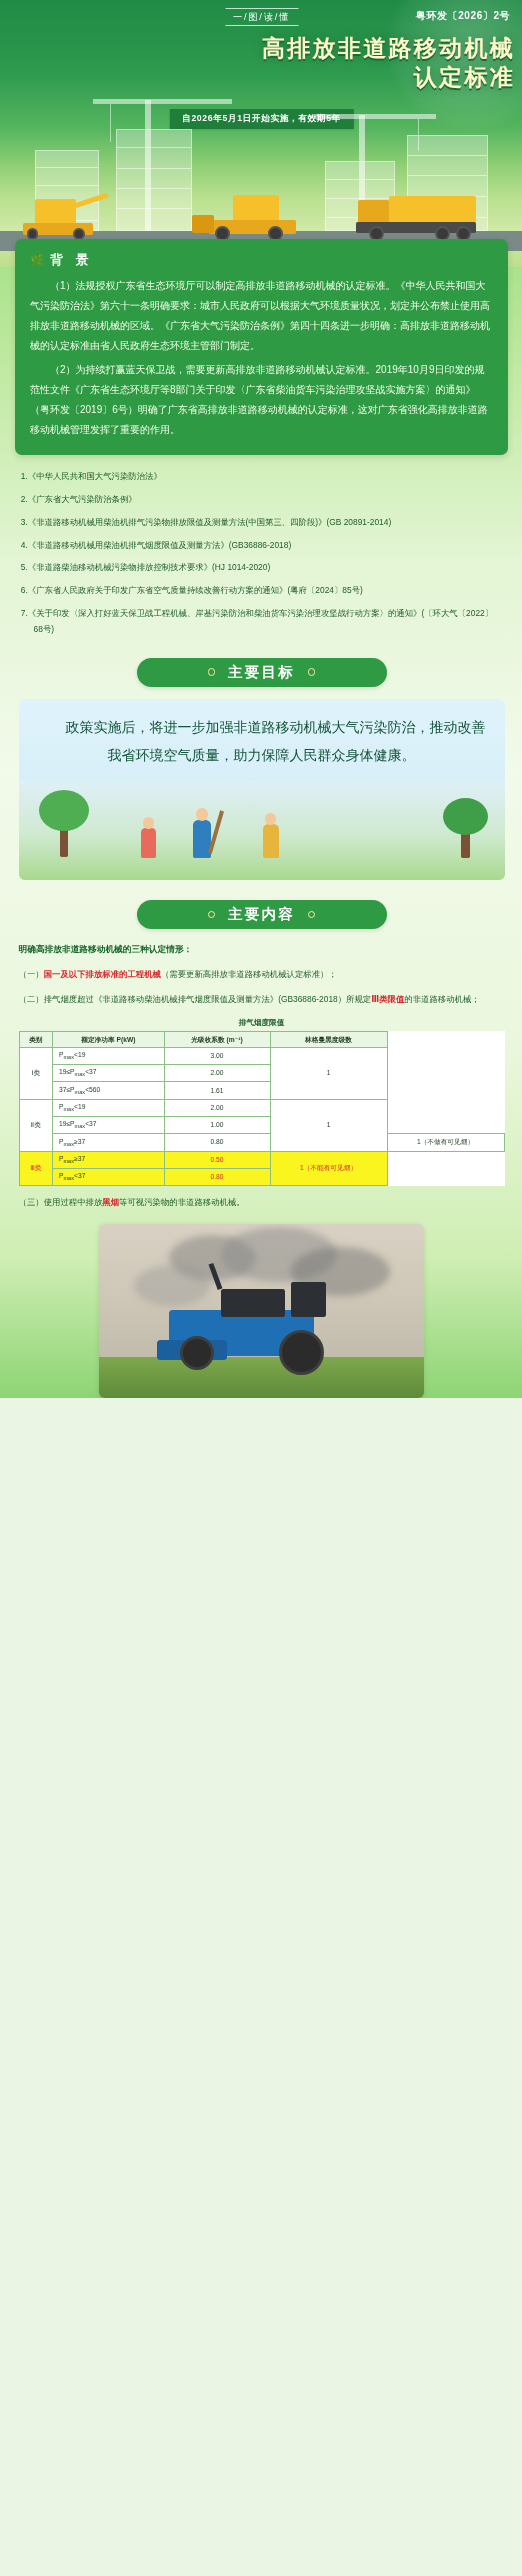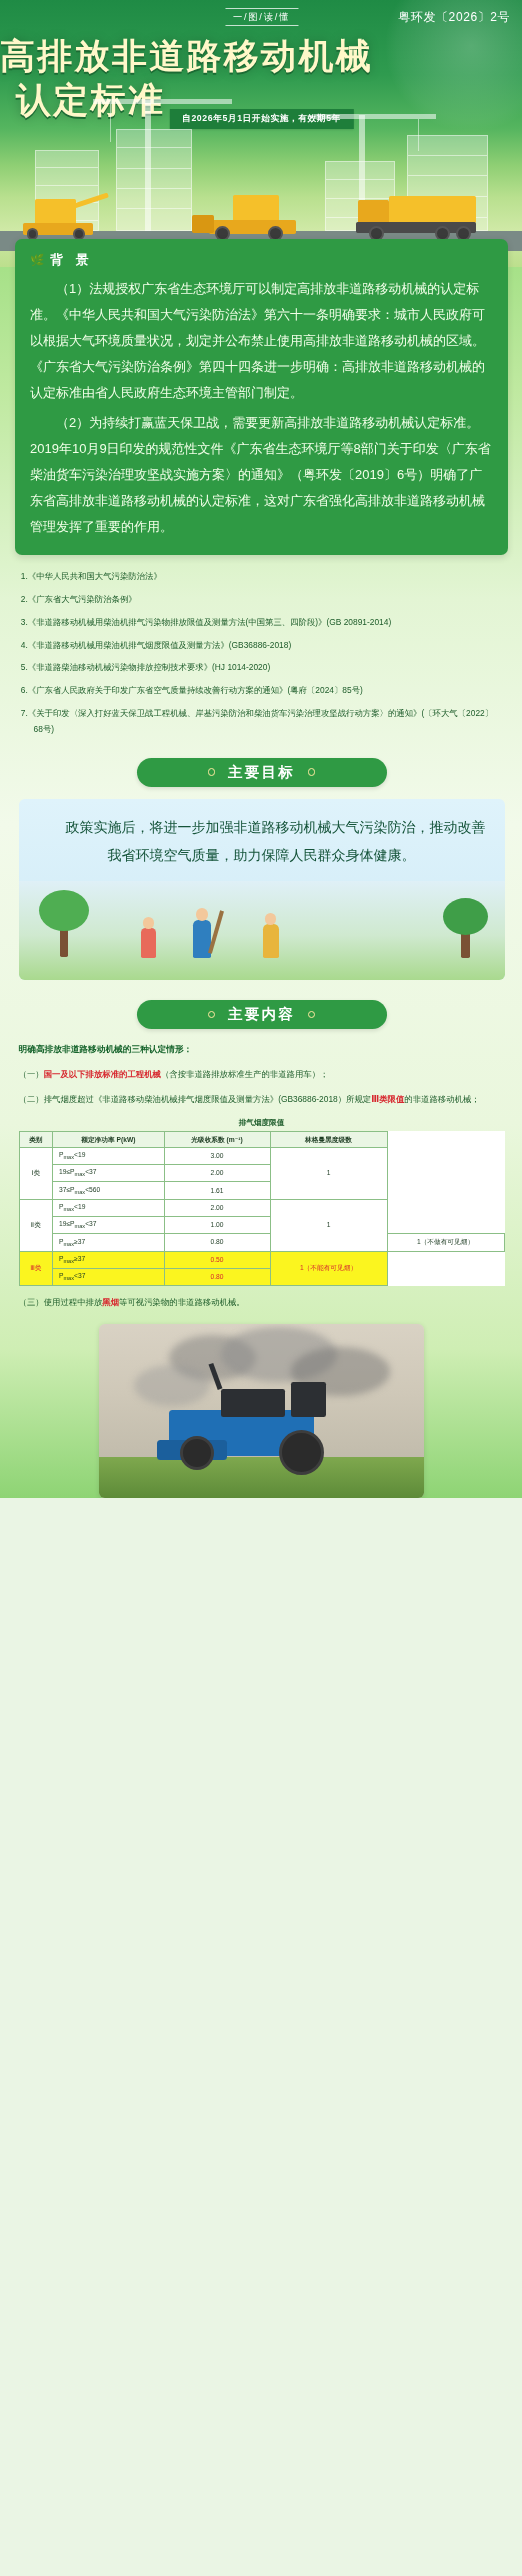--- a/index.html
+++ b/index.html
@@ -22,34 +22,34 @@
     background: linear-gradient(180deg, #1f8b45 0%, #2f9b4f 28%, #55b55f 48%, #8fcf74 62%, #b9e08f 74%, #cfe9a6 86%, #dff0bb 100%);
     overflow: hidden;
   }
   .hero-sun {
     position: absolute; right: -35px; top: -41px;
     width: 174px; height: 174px; border-radius: 50%;
     background: radial-gradient(circle, rgba(255,255,255,0.22) 0%, rgba(255,255,255,0.05) 60%, rgba(255,255,255,0) 70%);
   }
   .doc-no {
     position: absolute; right: 12.8px; top: 9.3px;
-    color: #ffffff; font-size: 12px; letter-spacing: 0.6px;
+    color: #ffffff; font-size: 10px; letter-spacing: 0.6px; font-weight: bold;
   }
   .ribbon {
     position: absolute; left: 50%; transform: translateX(-50%); top: 8.1px;
     color: #fff; font-size: 9.3px; letter-spacing: 1.7px;
     padding: 1.7px 8.1px;
     border-top: 0.6px solid rgba(255,255,255,.75);
     border-bottom: 0.6px solid rgba(255,255,255,.75);
   }
   .hero-title {
     position: absolute; top: 34px; left: 0; right: 8px;
-    text-align: left;
+    text-align: right;
     color: #fff8c9;
-    font-size: 35px;
+    font-size: 23px;
     font-weight: bold;
     letter-spacing: 2.3px;
     line-height: 1.25;
     text-shadow: 0 1.7px 0 #1c6b34, 0 0 10.5px rgba(0,0,0,.25);
   }
   .hero-title .line2 { display: block; padding-left: 16px; }
   .hero-sub {
     position: absolute; top: 109px; left: 50%; transform: translateX(-50%);
     background: #1e7e3a;
     color: #fff;
@@ -111,21 +111,21 @@
   }
   .card-head {
     display: flex; align-items: center; gap: 5.8px;
     margin-bottom: 7px;
   }
   .leaf-icon { font-size: 11.6px; color: #d9f5b3; }
   .card-head-title {
     font-size: 12.8px; font-weight: bold; letter-spacing: 4.6px; color: #ffffff;
   }
   .green-card p {
-    font-size: 13px;
+    font-size: 10px;
     line-height: 2.0;
     text-indent: 2em;
     color: #f2ffe8;
   }
 
   .section-title {
     margin: 20px auto 0;
     width: 250px;
     height: 29px;
     background: #2f9a44;
@@ -403,21 +403,21 @@
 
     <div class="section-title">
       <span class="dot"></span>
       <span>主要内容</span>
       <span class="dot"></span>
     </div>
 
     <div class="body-text">明确高排放非道路移动机械的三种认定情形：</div>
 
     <div class="para">
-      <span>（一）</span><span class="hl-red">国一及以下排放标准的工程机械</span><span>（含按非道路排放标准生产的非道路用车）；</span>
+      <span>（一）</span><span class="hl-red">国一及以下排放标准的工程机械</span><span>（需要更新高排放非道路移动机械认定标准）；</span>
     </div>
 
     <div class="para">
       <span>（二）</span><span>排气烟度超过《非道路移动柴油机械排气烟度限值及测量方法》(GB36886-2018）所规定</span><span class="hl-red">Ⅲ类限值</span><span>的非道路移动机械；</span>
     </div>
 
     <div class="table-wrap">
       <div class="table-cap">排气烟度限值</div>
       <table class="limits">
         <thead>

